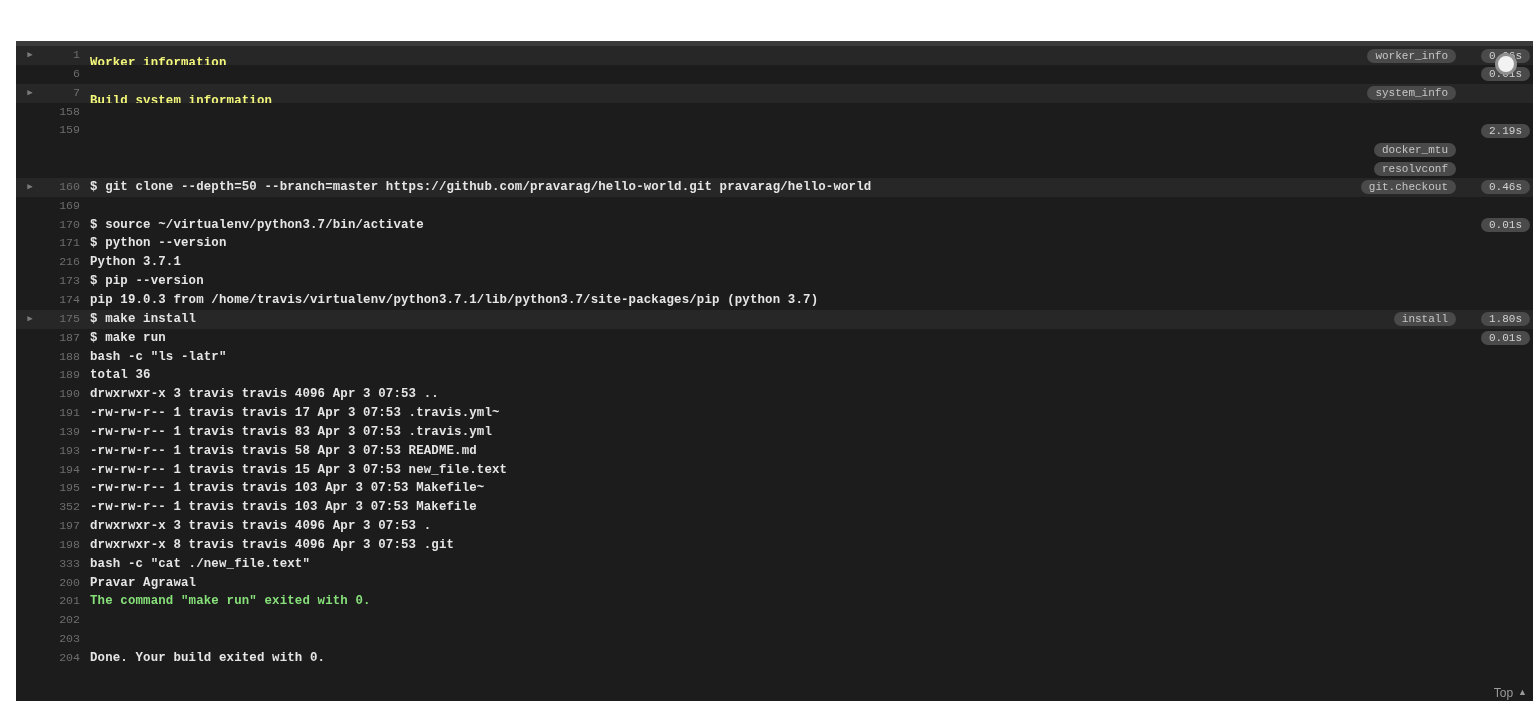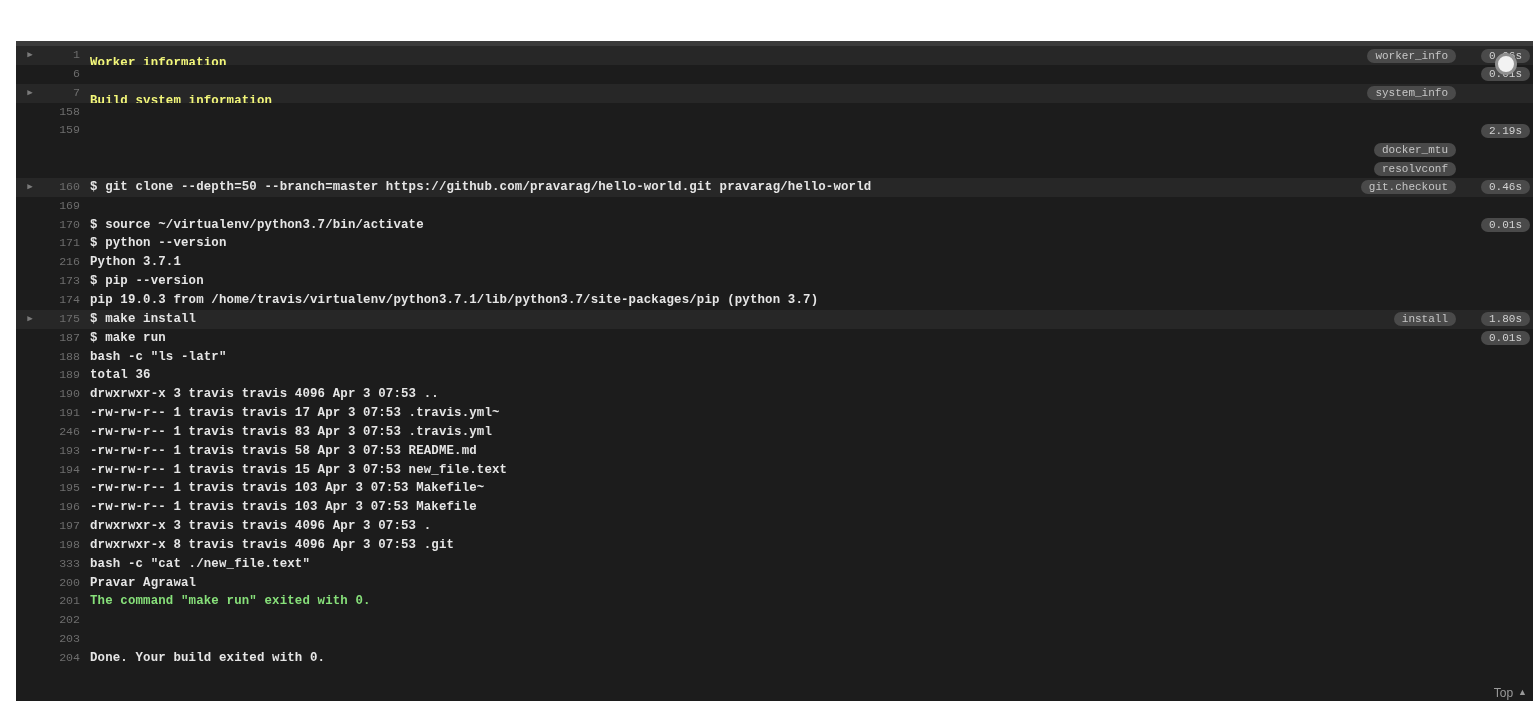--- a/index.html
+++ b/index.html
@@ -292,37 +292,37 @@
         </div>
         <div class="log-row">
           <span class="lineno">190</span>
           <span class="content bold">drwxrwxr-x 3 travis travis 4096 Apr  3 07:53 ..</span>
         </div>
         <div class="log-row">
           <span class="lineno">191</span>
           <span class="content bold">-rw-rw-r-- 1 travis travis   17 Apr  3 07:53 .travis.yml~</span>
         </div>
         <div class="log-row">
-          <span class="lineno">246</span>
+          <span class="lineno">139</span>
           <span class="content bold">-rw-rw-r-- 1 travis travis   83 Apr  3 07:53 .travis.yml</span>
         </div>
         <div class="log-row">
           <span class="lineno">193</span>
           <span class="content bold">-rw-rw-r-- 1 travis travis   58 Apr  3 07:53 README.md</span>
         </div>
         <div class="log-row">
           <span class="lineno">194</span>
           <span class="content bold">-rw-rw-r-- 1 travis travis   15 Apr  3 07:53 new_file.text</span>
         </div>
         <div class="log-row">
           <span class="lineno">195</span>
           <span class="content bold">-rw-rw-r-- 1 travis travis  103 Apr  3 07:53 Makefile~</span>
         </div>
         <div class="log-row">
-          <span class="lineno">196</span>
+          <span class="lineno">352</span>
           <span class="content bold">-rw-rw-r-- 1 travis travis  103 Apr  3 07:53 Makefile</span>
         </div>
         <div class="log-row">
           <span class="lineno">197</span>
           <span class="content bold">drwxrwxr-x 3 travis travis 4096 Apr  3 07:53 .</span>
         </div>
         <div class="log-row">
           <span class="lineno">198</span>
           <span class="content bold">drwxrwxr-x 8 travis travis 4096 Apr  3 07:53 .git</span>
         </div>

